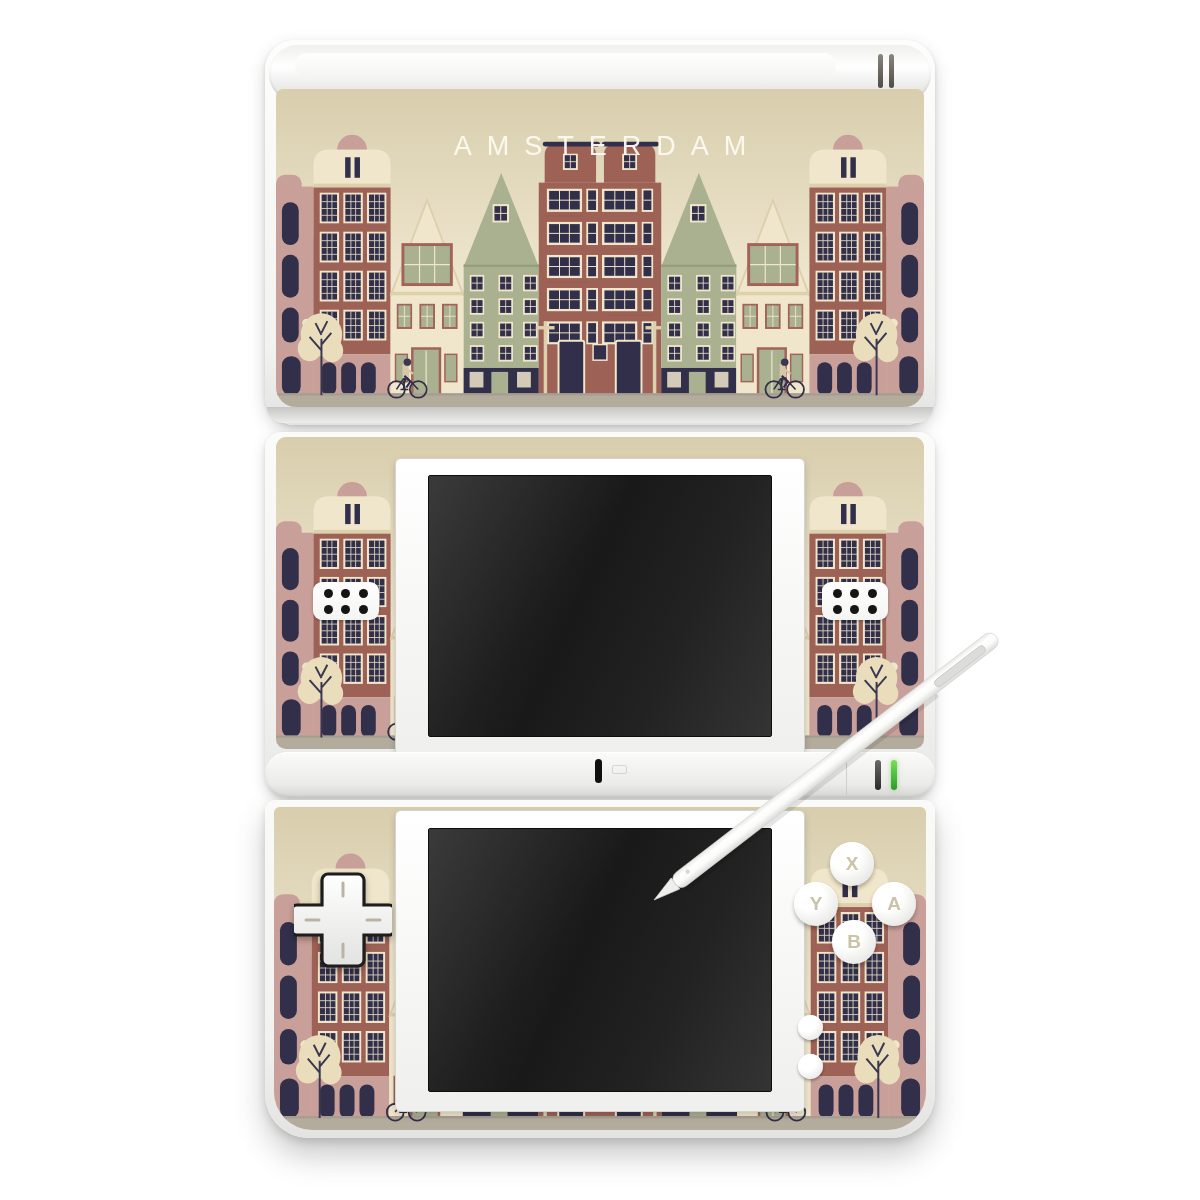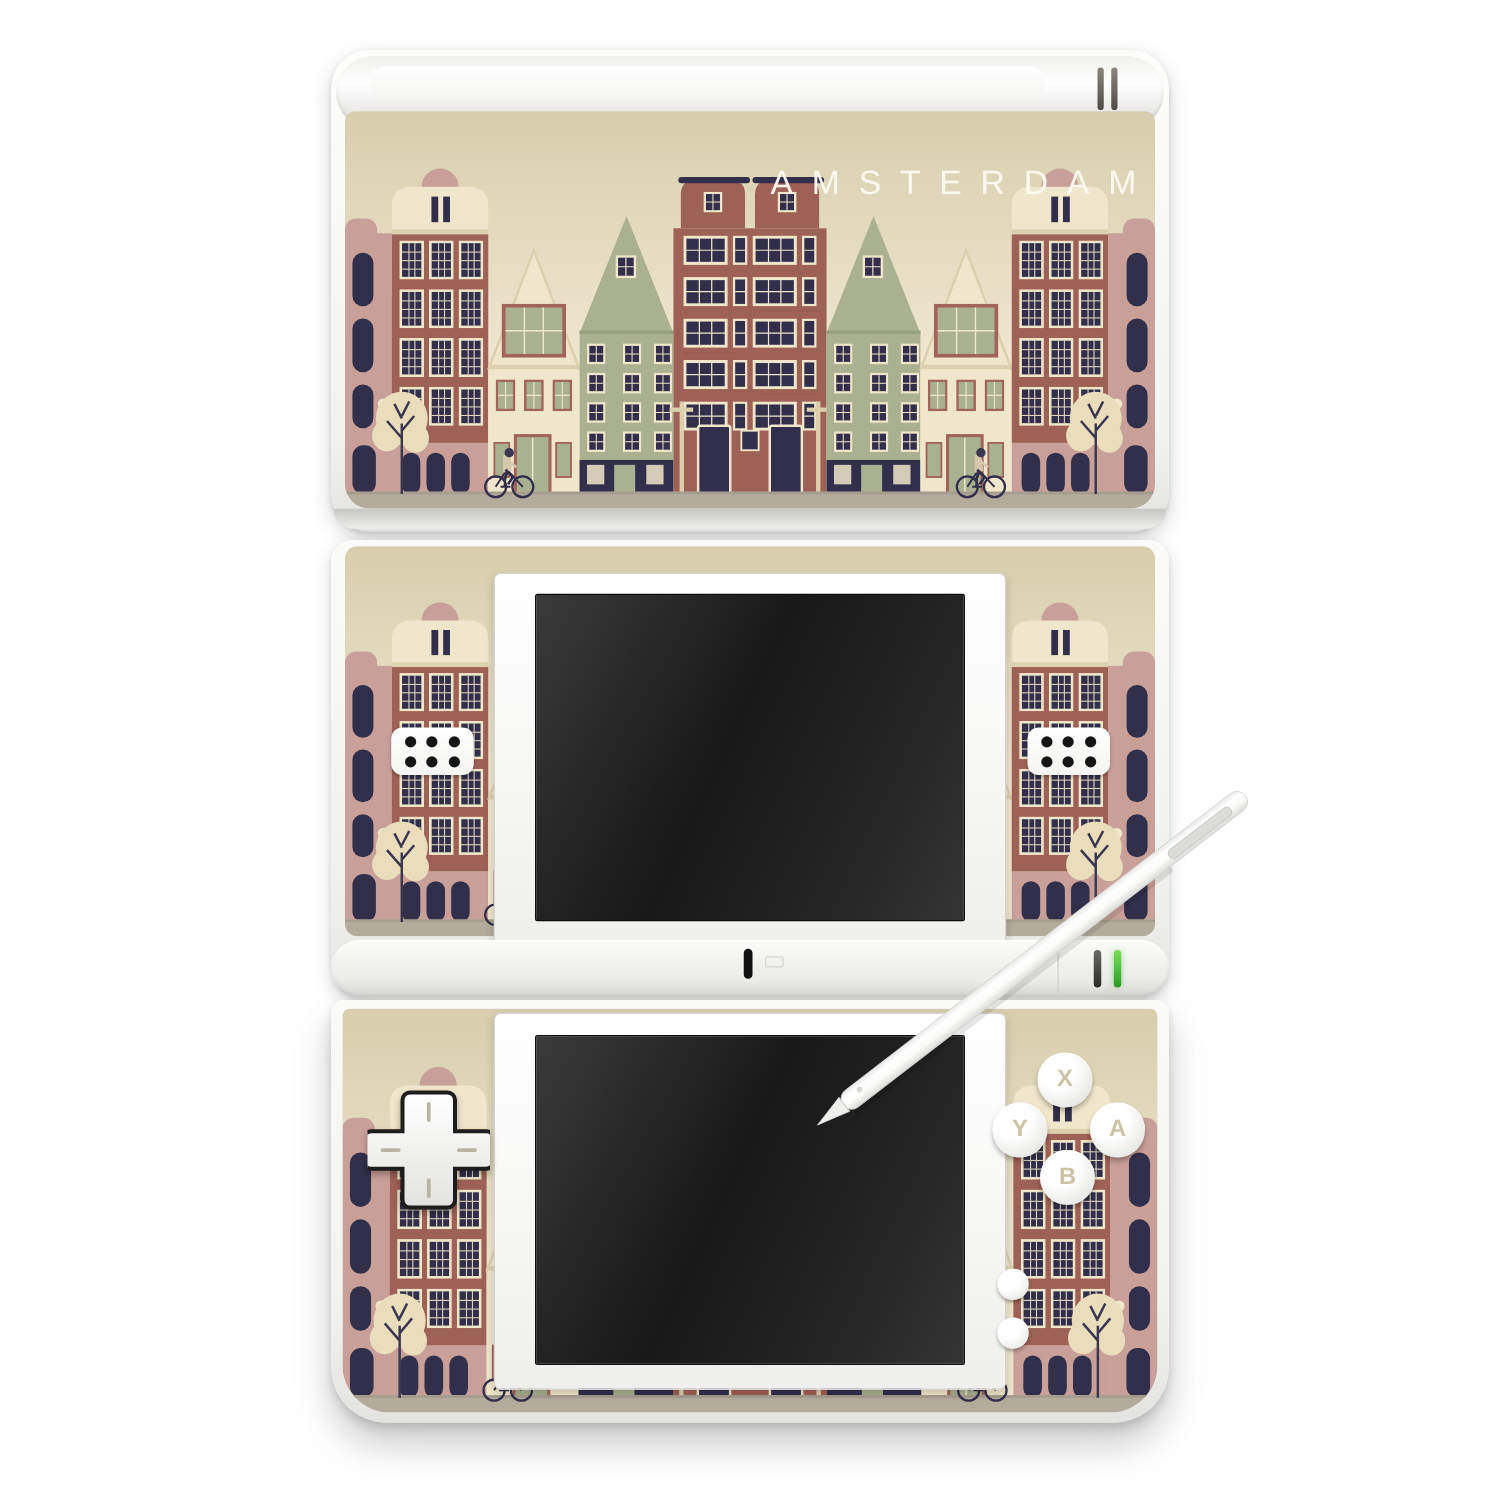--- a/index.html
+++ b/index.html
@@ -35,21 +35,21 @@
   .vent.v1{right:48px}.vent.v2{right:37px}
 
   .skin{position:absolute;overflow:hidden;box-shadow:inset 0 0 8px rgba(110,100,70,.28)}
   .skin svg{display:block;width:100%;height:100%}
   .skin-top{left:11px;right:11px;top:49px;bottom:18px;border-radius:8px 8px 20px 20px}
   .skin-mid{left:11px;right:11px;top:5px;height:312px;border-radius:10px}
   .skin-bot{left:9px;right:9px;top:7px;bottom:8px;border-radius:6px 6px 38px 38px}
   .lid-edge{position:absolute;left:2px;right:2px;bottom:2px;height:16px;border-radius:0 0 28px 28px;
     background:linear-gradient(180deg,#c6c6c4,#eeeeec)}
 
-  .skin-title{position:absolute;top:42px;left:0;right:0;text-align:right;
+  .skin-title{position:absolute;top:42px;left:0;right:0;text-align:center;
     font-size:27px;font-weight:400;letter-spacing:15px;text-indent:15px;
     color:var(--title-color);opacity:.95}
 
   .speaker{position:absolute;top:150px;width:66px;height:38px;border-radius:9px;
     background:linear-gradient(180deg,#ffffff,#f4f4f2);
     box-shadow:0 1px 3px rgba(0,0,0,.25);display:grid;
     grid-template-columns:repeat(3,1fr);align-items:center;justify-items:center;padding:3px 7px}
   .speaker.spk-l{left:48px}.speaker.spk-r{left:557px}
   .speaker i{width:9px;height:9px;border-radius:50%;background:#151515;display:block}
 

